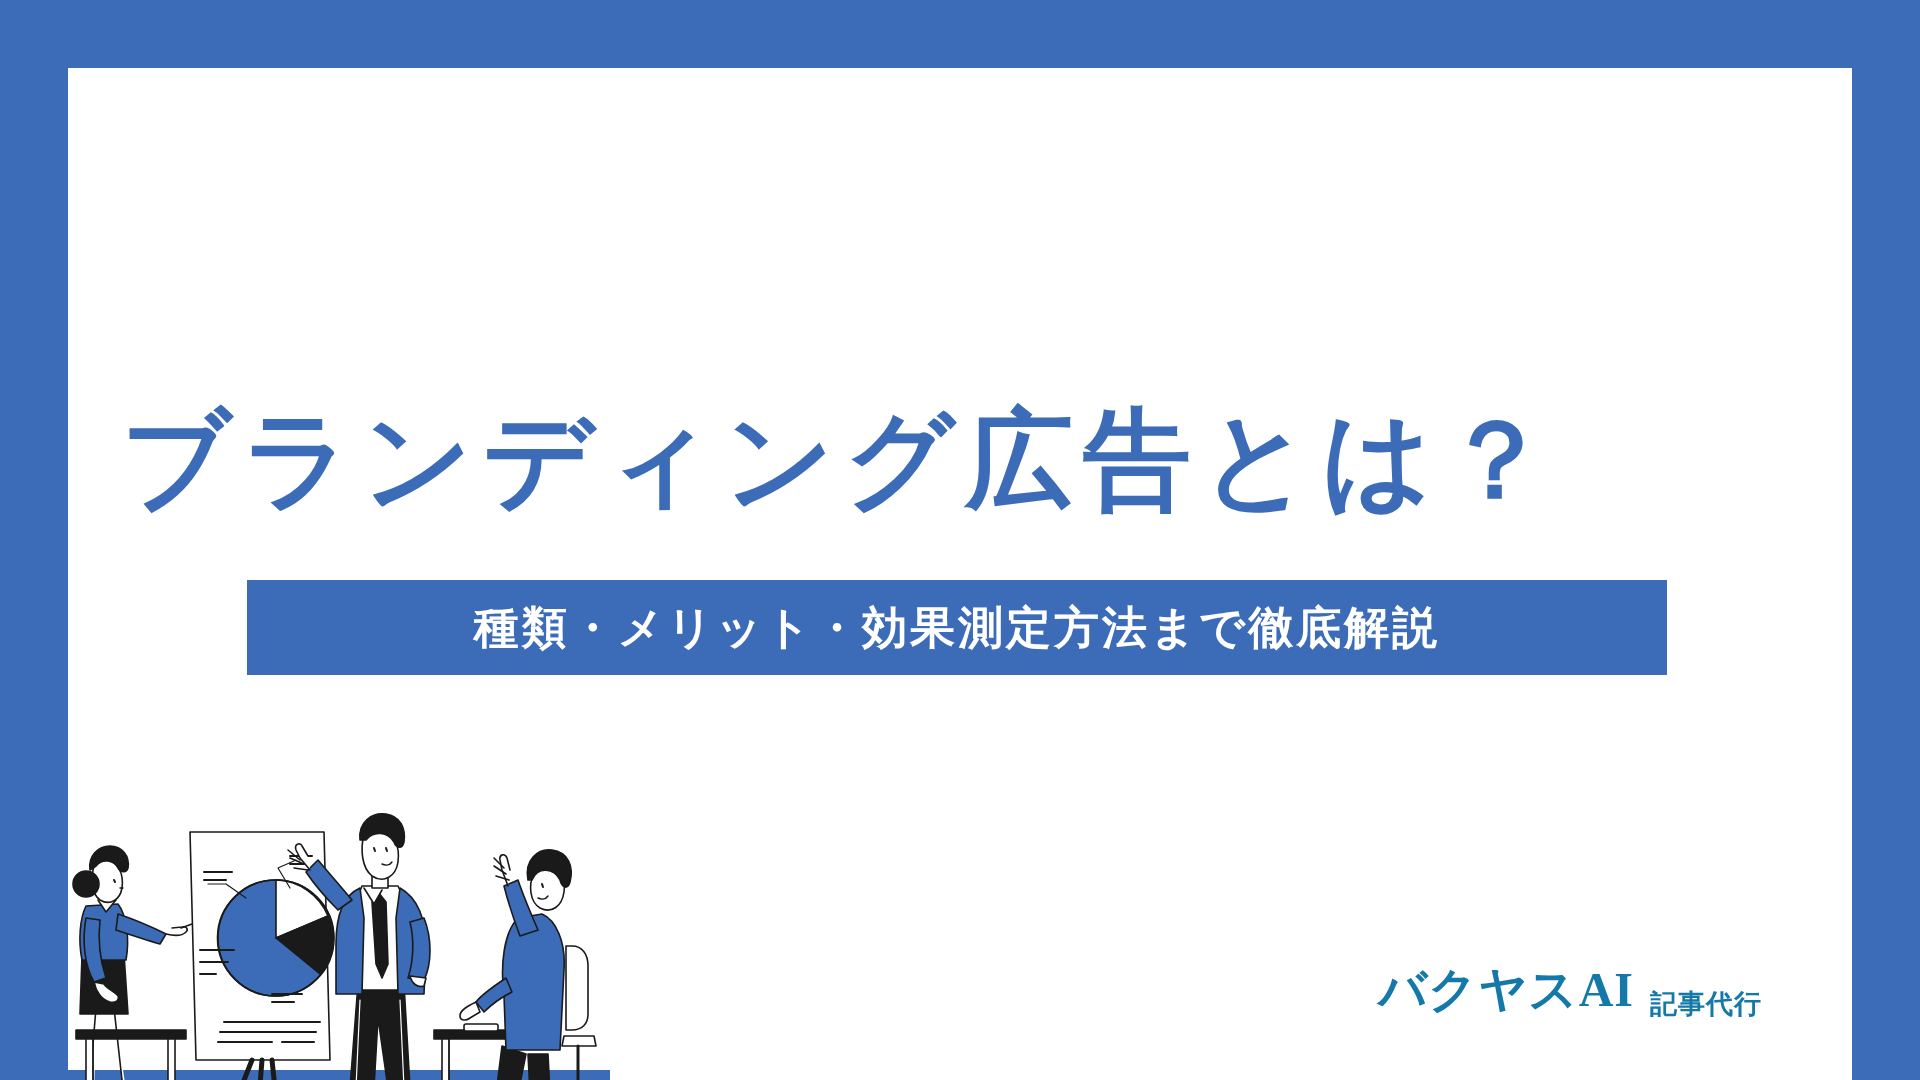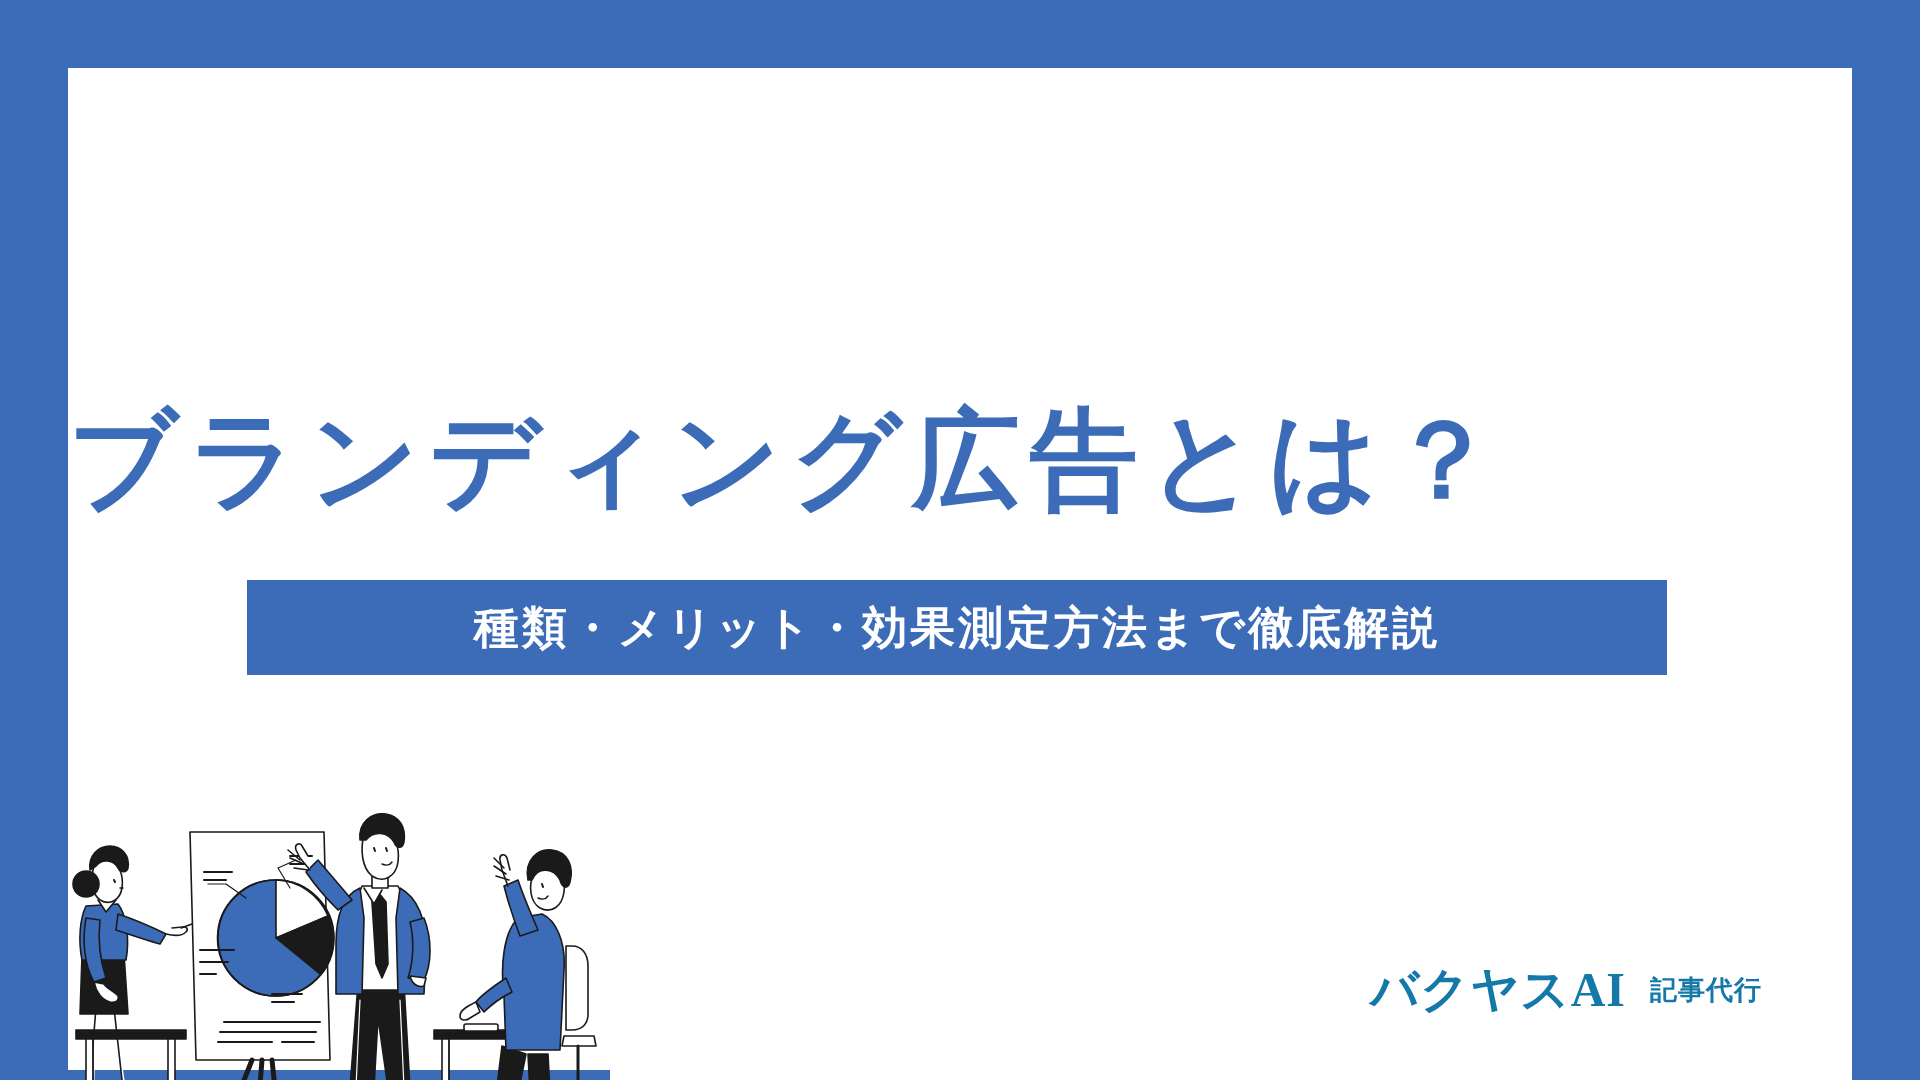--- a/index.html
+++ b/index.html
@@ -18,21 +18,21 @@
     position:absolute;
     left:68px; top:68px;
     width:1784px; height:1012px;
     background:#FFFFFF;
   }
   
   #title {
     position:absolute;
     left:0; top:330px;
     width:1492px;
-    text-align:left;
+    text-align:right;
     color:#3C6CB8;
     font-size:108px;
     font-weight:700;
     letter-spacing:10px;
     line-height:1.15;
     white-space:nowrap;
   }
   
   #subtitle-band {
     position:absolute;
@@ -48,22 +48,22 @@
     font-size:45px;
     font-weight:700;
     letter-spacing:3px;
     white-space:nowrap;
   }
   
   #logo {
     position:absolute;
     right:90px; bottom:58px;
     display:flex;
-    align-items:center;
-    gap:24px;
+    align-items:flex-end;
+    gap:16px;
     white-space:nowrap;
   }
   #logo-main {
     font-family:"Liberation Serif","DejaVu Serif",serif;
     font-size:48px;
     font-weight:700;
     color:#1479A8;
     letter-spacing:1px;
   }
   #logo-sub {

